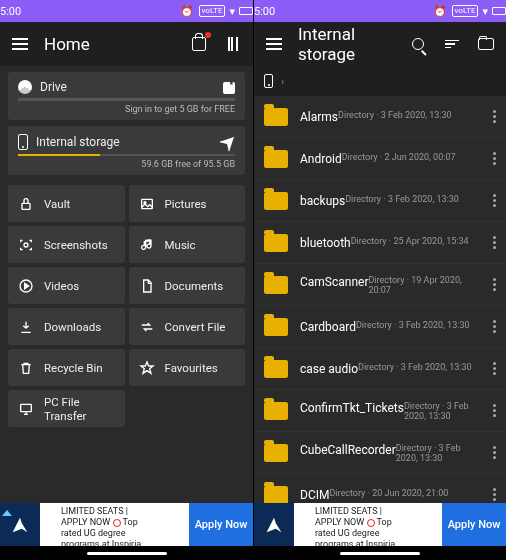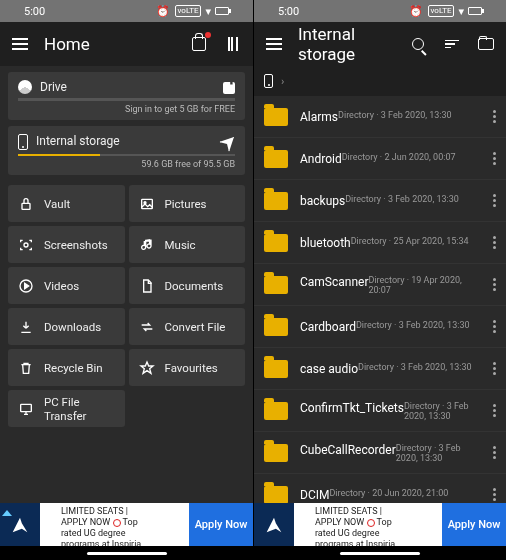--- a/index.html
+++ b/index.html
@@ -18,25 +18,25 @@
     background: #2a2a2a;
     display: flex;
     flex-direction: column;
     position: relative;
   }
   .screen + .screen { border-left: 1px solid #000; }
 
   
   .statusbar {
     height: 22px;
-    background: #737373;
+    background: #8b5cf6;
     display: flex;
     align-items: center;
     justify-content: space-between;
-    padding: 0 24px;
+    padding: 0 0;
     font-size: 11px;
     color: #fff;
   }
   .statusbar .right { display: flex; align-items:center; gap:4px; }
   .pill { border:1px solid #fff; border-radius:2px; padding:0 2px; font-size:8px; line-height:10px;}
   .batt { width:14px; height:8px; border:1px solid #fff; border-radius:1px; position:relative;}
   .batt::after{content:"";position:absolute;right:-3px;top:1px;width:2px;height:4px;background:#fff;}
   .wifi { font-size:11px; }
 
   
@@ -72,21 +72,21 @@
   .content::-webkit-scrollbar{width:0;}
 
   
   .store-card {
     background:#3a3a3a;
     margin:6px 8px;
     border-radius:3px;
     padding:8px 10px 6px;
     position:relative;
   }
-  .store-card .hdr{display:flex;align-items:flex-start;gap:8px;font-size:12px;}
+  .store-card .hdr{display:flex;align-items:center;gap:8px;font-size:12px;}
   .store-card .sub{font-size:9px;color:#bbb;text-align:right;margin-top:3px;}
   .store-card .bar{height:2.5px;background:#555;margin-top:4px;}
   .store-card .bar .fill{height:100%;background:#e8b000;}
   .drive-ic{width:14px;height:14px;border-radius:50%;background:conic-gradient(#fff 0 120deg,#ccc 120deg 240deg,#fff 240deg 360deg);}
   .phone-ic{width:10px;height:16px;border:1.5px solid #fff;border-radius:2px;position:relative;}
   .phone-ic::after{content:"";position:absolute;bottom:1px;left:3px;width:2px;height:2px;border-radius:50%;background:#fff;}
   .corner-ic{position:absolute;top:8px;right:8px;width:16px;height:16px;display:flex;align-items:center;justify-content:center;}
   .puzzle{width:12px;height:12px;background:#fff;border-radius:2px;clip-path:polygon(0 0,60% 0,60% 20%,80% 20%,80% 0,100% 0,100% 100%,0 100%);}
   .send{width:14px;height:14px;border:1.5px solid #fff;transform:rotate(45deg);clip-path:polygon(50% 0,100% 100%,50% 70%,0 100%);background:#fff;}
 

